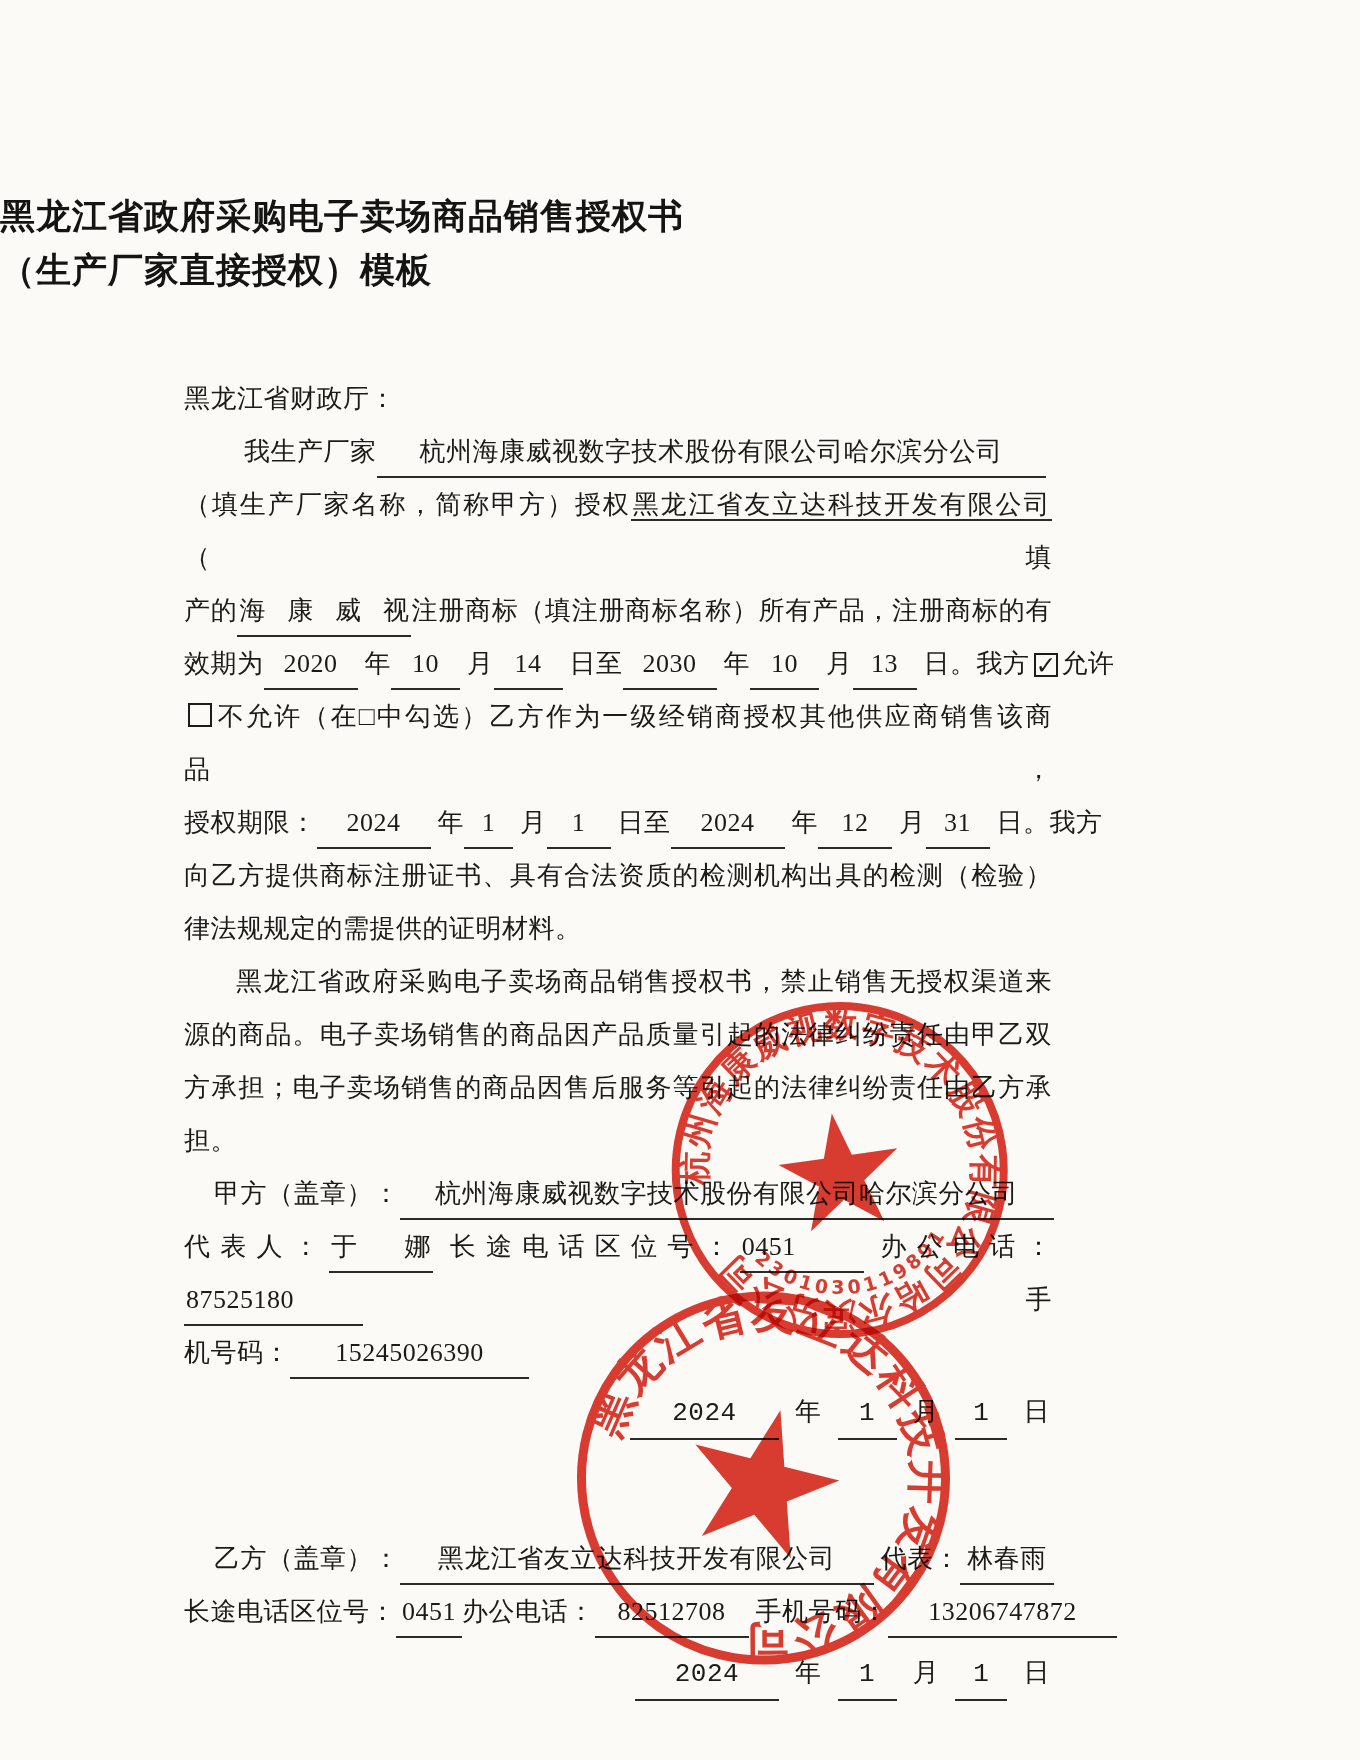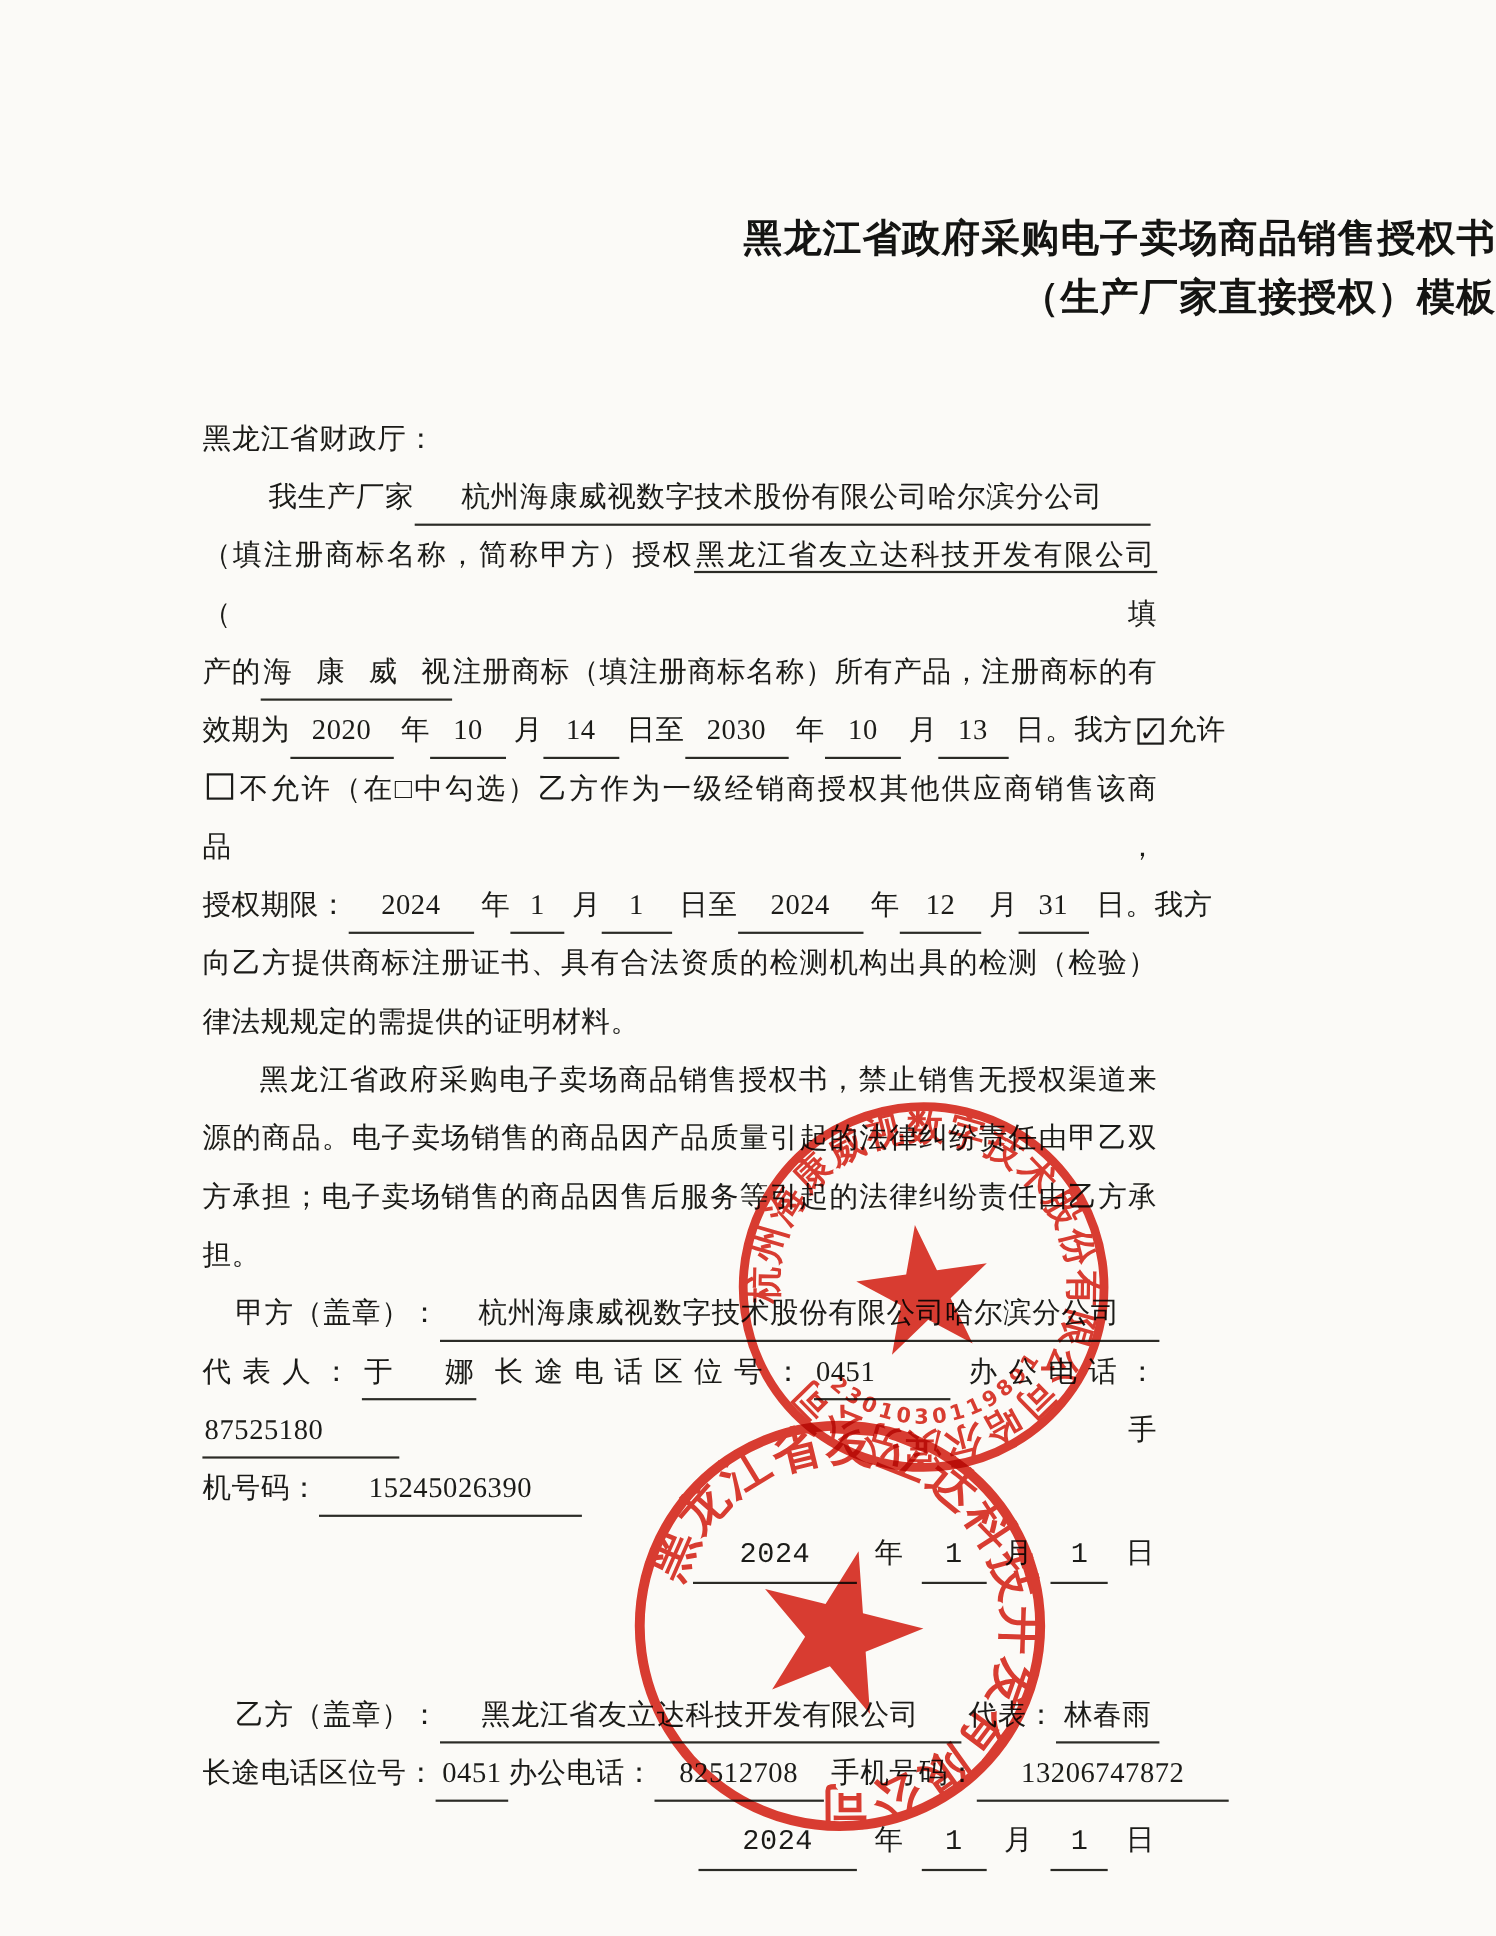--- a/index.html
+++ b/index.html
@@ -10,21 +10,21 @@
   }
   .page {
     position:relative;
     width:1360px; height:1760px;
     background:#fbfaf7;
     overflow:hidden;
     color:#1b1b18;
   }
   .title {
     padding-top:190px;
-    text-align:right;
+    text-align:left;
     font-weight:700;
     font-size:35px;
     letter-spacing:1px;
     line-height:54px;
     color:#141412;
   }
   .content {
     position:relative;
     margin:74px 0 0 168px;
     width:884px;
@@ -79,21 +79,21 @@
 <div class="page">
 
   <div class="title">
     <div>黑龙江省政府采购电子卖场商品销售授权书</div>
     <div>（生产厂家直接授权）模板</div>
   </div>
 
   <div class="content">
       <div class="line"><span>黑龙江省财政厅：</span></div>
       <div class="line" style="padding-left: 60px;"><span>我生产厂家</span><span class="u ub" style="min-width: 665px;">杭州海康威视数字技术股份有限公司哈尔滨分公司</span></div>
-      <div class="line just"><span>（填注册商标名称，简称甲方）授权</span><span class="u">黑龙江省友立达科技开发有限公司</span><span>（填</span></div>
+      <div class="line just"><span>（填生产厂家名称，简称甲方）授权</span><span class="u">黑龙江省友立达科技开发有限公司</span><span>（填</span></div>
       <div class="line just"><span>产的</span><span class="u ub" style="min-width: 170px;">海康威视</span><span>注册商标（填注册商标名称）所有产品，注册商标的有</span></div>
       <div class="line"><span>效期为</span><span class="u ub" style="min-width: 90px;">2020</span><span> 年</span><span class="u ub" style="min-width: 65px;">10</span><span> 月</span><span class="u ub" style="min-width: 65px;">14</span><span> 日至</span><span class="u ub" style="min-width: 90px;">2030</span><span> 年</span><span class="u ub" style="min-width: 65px;">10</span><span> 月</span><span class="u ub" style="min-width: 60px;">13</span><span> 日。我方</span><span class="cb">✓</span><span>允许</span></div>
       <div class="line just"><span class="cb"></span><span>不允许（在□中勾选）乙方作为一级经销商授权其他供应商销售该商品，</span></div>
       <div class="line"><span>授权期限：</span><span class="u ub" style="min-width: 110px;">2024</span><span> 年</span><span class="u ub" style="min-width: 45px;">1</span><span> 月</span><span class="u ub" style="min-width: 60px;">1</span><span> 日至</span><span class="u ub" style="min-width: 110px;">2024</span><span> 年</span><span class="u ub" style="min-width: 70px;">12</span><span> 月</span><span class="u ub" style="min-width: 60px;">31</span><span> 日。我方</span></div>
       <div class="line just"><span>向乙方提供商标注册证书、具有合法资质的检测机构出具的检测（检验）</span></div>
       <div class="line"><span>律法规规定的需提供的证明材料。</span></div>
       <div class="line just" style="padding-left: 52px;"><span>黑龙江省政府采购电子卖场商品销售授权书，禁止销售无授权渠道来</span></div>
       <div class="line just"><span>源的商品。电子卖场销售的商品因产品质量引起的法律纠纷责任由甲乙双</span></div>
       <div class="line just"><span>方承担；电子卖场销售的商品因售后服务等引起的法律纠纷责任由乙方承</span></div>
       <div class="line"><span>担。</span></div>

